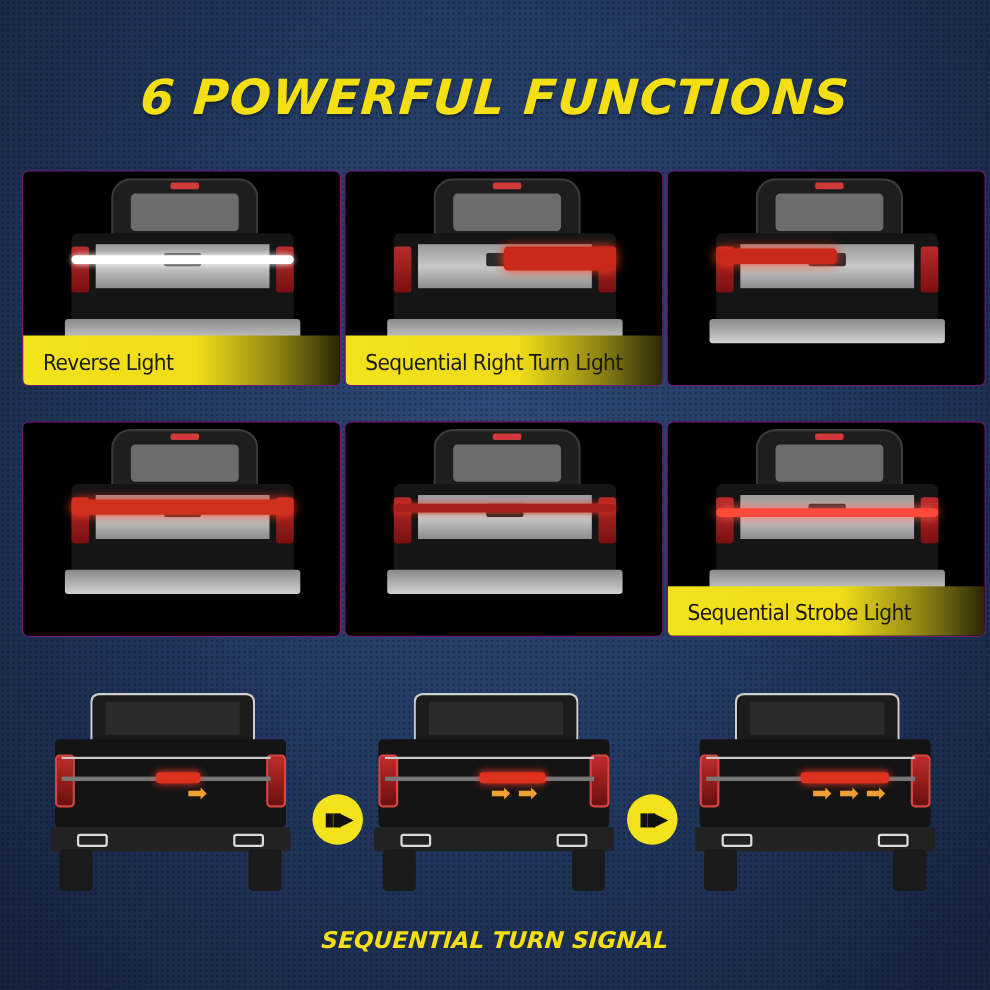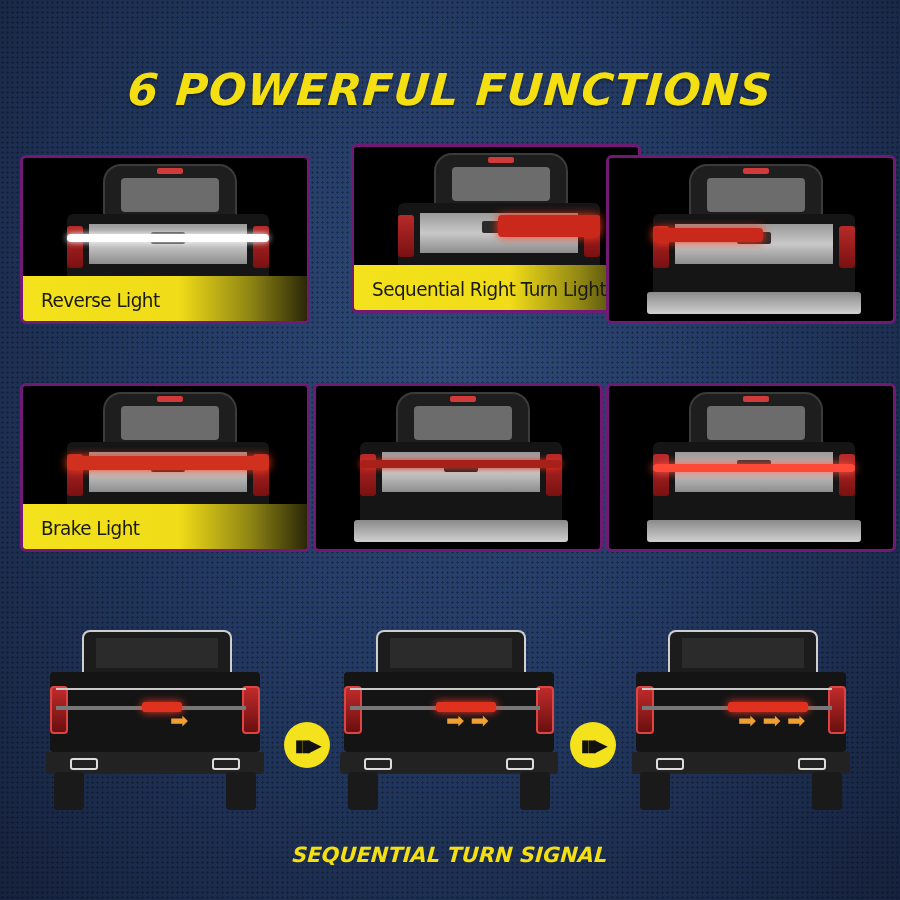--- a/index.html
+++ b/index.html
@@ -6,22 +6,22 @@
   body{width:900px;height:900px;overflow:hidden;position:relative;
     background:radial-gradient(ellipse at 50% 40%, #2f4a78 0%, #233a63 45%, #16223d 100%);
     font-family:"Liberation Sans", sans-serif;}
   .dots{position:absolute;inset:0;
     background-image:radial-gradient(rgba(0,0,0,0.28) 1px, transparent 1.4px);
     background-size:5px 5px;pointer-events:none;}
   .title{position:absolute;top:64px;left:0;width:900px;text-align:center;
     color:#f3df12;font-weight:900;font-style:italic;font-size:44px;letter-spacing:1px;
     font-family:"DejaVu Sans", sans-serif;transform:skewX(-4deg);
     text-shadow:0 2px 2px rgba(0,0,0,0.35);}
-  .panel{position:absolute;width:290px;height:169px;border-radius:6px;
-    background:#000;overflow:hidden;border:3px solid #701a75;box-sizing:border-box;}
+  .panel{position:absolute;width:290px;height:196px;border-radius:6px;
+    background:#000;overflow:hidden;border:1px solid #701a75;box-sizing:border-box;}
   .label-bar{position:absolute;left:0;bottom:0;width:100%;height:45px;
     background:linear-gradient(90deg,#f3e21c 0%,#f0dc18 55%,#8f8514 80%,#2a2808 100%);}
   .label-text{position:absolute;left:18px;bottom:9px;font-size:20px;color:#1a1a14;
     font-family:"DejaVu Sans", sans-serif;letter-spacing:-0.6px;transform:scaleX(0.92);transform-origin:left;}
   
   .truck{position:absolute;left:24px;top:6px;width:242px;height:150px;}
   .cab{position:absolute;left:56px;top:0;width:130px;height:52px;border-radius:18px 18px 0 0;
     background:#1e1e1e;border:2px solid #3b3b3b;border-bottom:none;}
   .win{position:absolute;left:16px;top:12px;width:98px;height:34px;background:#6c6c6c;border-radius:4px;}
   .stop3{position:absolute;left:52px;top:2px;width:26px;height:6px;background:#d13a3a;border-radius:2px;}
@@ -72,21 +72,21 @@
         <div class="tl" style="right:0;"></div>
       </div>
     <div class="strip" style="left:20px;width:202px;background:#fff;box-shadow:0 0 6px #fff;"></div>
     <div class="bumper"></div>
   </div>
   <div class="label-bar">
     <span class="label-text">Reverse Light</span>
   </div>
 </div>
 
-<div class="panel" style="left:313px;top:144px;margin-left:38px;">
+<div class="panel" style="left:313px;top:155px;">
   <div class="truck">
     <div class="cab">
         <div class="win"></div>
         <div class="stop3"></div>
       </div>
     <div class="body">
         <div class="gate">
           <div class="handle"></div>
         </div>
       <div class="tl" style="left:0;"></div>
@@ -127,58 +127,58 @@
     <div class="body">
         <div class="gate">
           <div class="handle"></div>
         </div>
       <div class="tl" style="left:0;"></div>
         <div class="tl" style="right:0;"></div>
       </div>
     <div class="strip" style="left:20px;width:202px;height:14px;top:64px;background:#d0301e;box-shadow:0 0 10px #ff3a1a;"></div>
     <div class="bumper"></div>
   </div>
+</div>
+
+<div class="panel" style="left:313px;top:383px;">
+  <div class="truck">
+    <div class="cab">
+        <div class="win"></div>
+        <div class="stop3"></div>
+      </div>
+    <div class="body">
+        <div class="gate">
+          <div class="handle"></div>
+        </div>
+      <div class="tl" style="left:0;"></div>
+        <div class="tl" style="right:0;"></div>
+      </div>
+    <div class="strip" style="left:20px;width:202px;height:8px;top:68px;background:#a8201a;box-shadow:0 0 6px #e0301a;"></div>
+    <div class="bumper"></div>
+  </div>
+</div>
+
+<div class="panel" style="left:606px;top:383px;">
+  <div class="truck">
+    <div class="cab">
+        <div class="win"></div>
+        <div class="stop3"></div>
+      </div>
+    <div class="body">
+        <div class="gate">
+          <div class="handle"></div>
+        </div>
+      <div class="tl" style="left:0;"></div>
+        <div class="tl" style="right:0;"></div>
+      </div>
+    <div class="strip" style="left:20px;width:202px;height:8px;top:72px;background:#ff4a3a;box-shadow:0 0 10px #ff5a4a;"></div>
+    <div class="bumper"></div>
+  </div>
   <div class="label-bar">
-    <span class="label-text">Brake Light</span>
-  </div>
-</div>
-
-<div class="panel" style="left:313px;top:383px;">
-  <div class="truck">
-    <div class="cab">
-        <div class="win"></div>
-        <div class="stop3"></div>
-      </div>
-    <div class="body">
-        <div class="gate">
-          <div class="handle"></div>
-        </div>
-      <div class="tl" style="left:0;"></div>
-        <div class="tl" style="right:0;"></div>
-      </div>
-    <div class="strip" style="left:20px;width:202px;height:8px;top:68px;background:#a8201a;box-shadow:0 0 6px #e0301a;"></div>
-    <div class="bumper"></div>
-  </div>
-</div>
-
-<div class="panel" style="left:606px;top:383px;">
-  <div class="truck">
-    <div class="cab">
-        <div class="win"></div>
-        <div class="stop3"></div>
-      </div>
-    <div class="body">
-        <div class="gate">
-          <div class="handle"></div>
-        </div>
-      <div class="tl" style="left:0;"></div>
-        <div class="tl" style="right:0;"></div>
-      </div>
-    <div class="strip" style="left:20px;width:202px;height:8px;top:72px;background:#ff4a3a;box-shadow:0 0 10px #ff5a4a;"></div>
-    <div class="bumper"></div>
+    <span class="label-text">Sequential Strobe Light</span>
   </div>
 </div>
 
 <div class="btruck" style="left:46px;">
   <div class="bcab">
       <div class="bwin"></div>
     </div>
   <div class="bbody">
       <div class="btl" style="left:0;"></div>
       <div class="btl" style="right:0;"></div>

